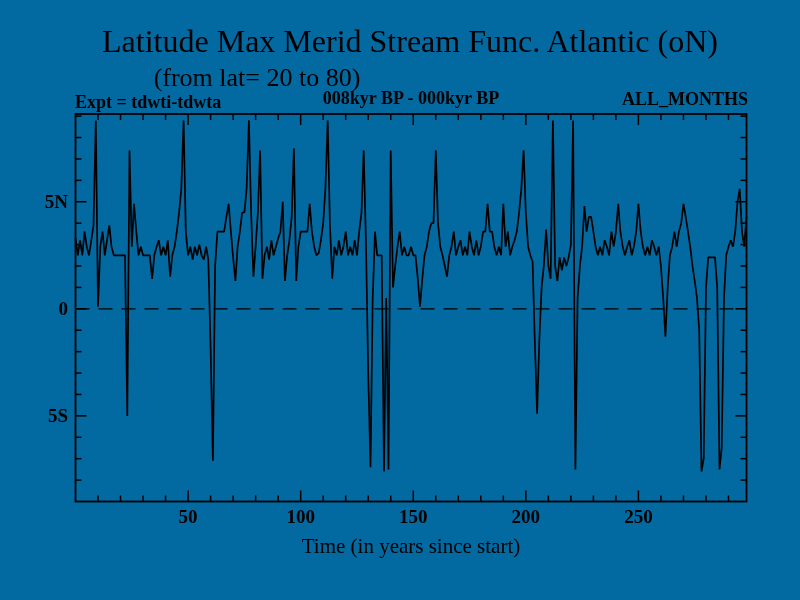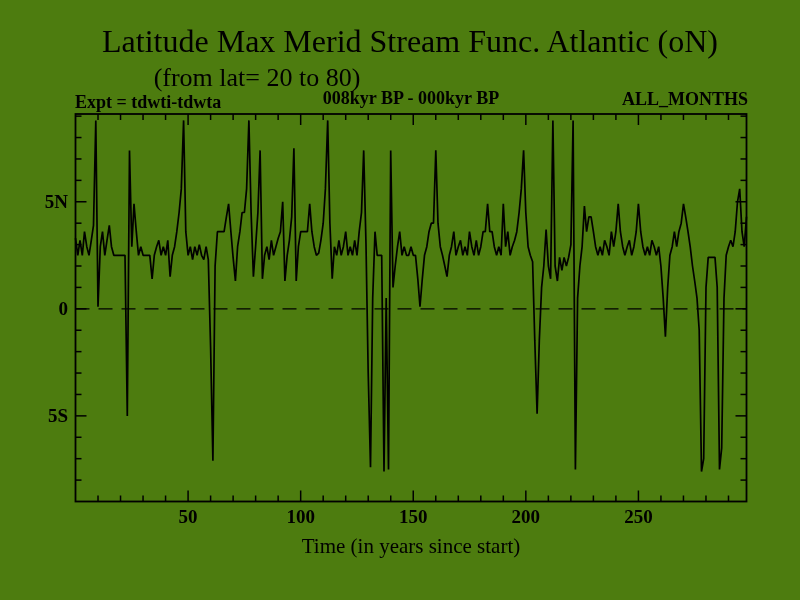--- a/index.html
+++ b/index.html
@@ -1,20 +1,20 @@
 <!DOCTYPE html>
 <html><head>
 <meta charset="utf-8">
 <style>
   html, body { margin: 0; padding: 0; background: #ffffff; }
   .page {
     position: relative;
     width: 800px;
     height: 600px;
-    background: #4d7c0f;
+    background: #0369a1;
     overflow: hidden;
   }
   svg { display: block; }
   svg text { fill: #000000; }
   .title-text    { font-family: "Liberation Serif", "DejaVu Serif", serif; font-size: 32px; font-weight: normal; }
   .subtitle-text { font-family: "Liberation Serif", "DejaVu Serif", serif; font-size: 26px; font-weight: normal; }
   .annot-text    { font-family: "Liberation Serif", "DejaVu Serif", serif; font-size: 18px; font-weight: bold; }
   .tick-text     { font-family: "Liberation Serif", "DejaVu Serif", serif; font-size: 19px; font-weight: bold; }
   .axis-title-text { font-family: "Liberation Serif", "DejaVu Serif", serif; font-size: 21px; font-weight: normal; }
 </style>

